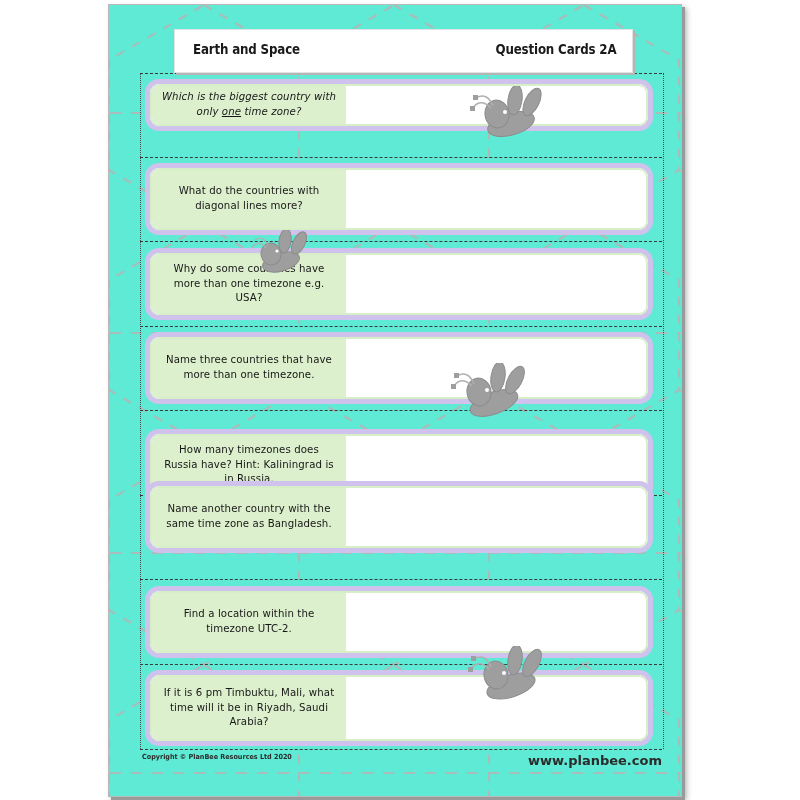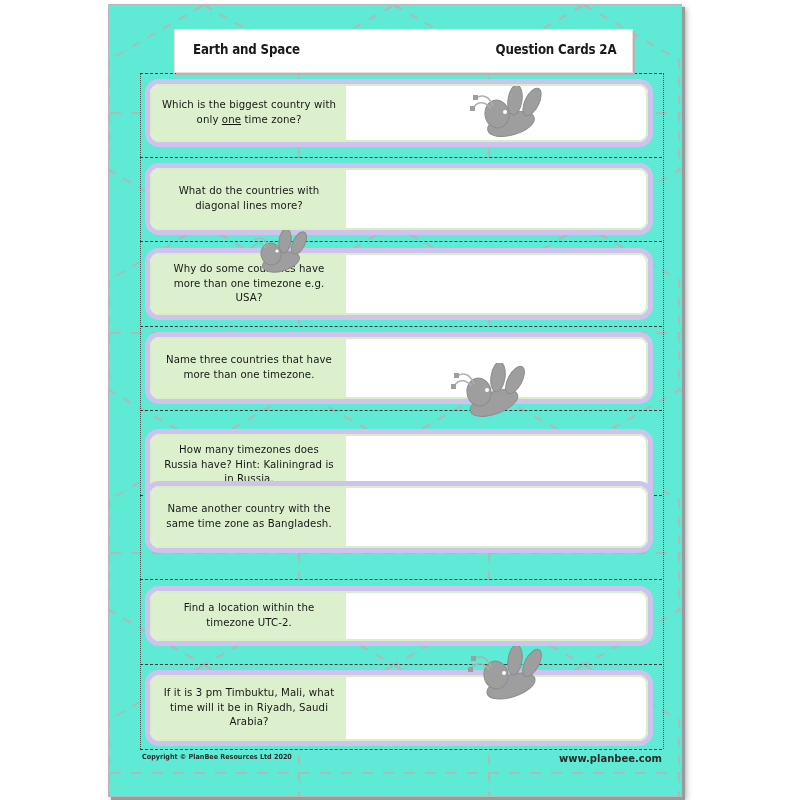--- a/index.html
+++ b/index.html
@@ -146,21 +146,21 @@
     font-weight:bold;
     font-size:7px;
     color:#2b2b2b;
     transform:scaleX(.92);
     transform-origin:left center;
   }
   #footer .fr{
     position:absolute;right:0;top:0;
     font-family:"DejaVu Sans", sans-serif;
     font-weight:bold;
-    font-size:10px;
+    font-size:13px;
     color:#2b2b2b;
   }
 </style>
 </head>
 <body>
 
 <div id="sheet">
 
   <svg id="hexlayer" viewBox="0 0 572 791" preserveAspectRatio="none">
     <defs>
@@ -192,21 +192,21 @@
   <div id="cutframe"></div>
   <div class="cutline" style="top:68px;"></div>
   <div class="cutline" style="top:152px;"></div>
   <div class="cutline" style="top:236px;"></div>
   <div class="cutline" style="top:321px;"></div>
   <div class="cutline" style="top:405px;"></div>
   <div class="cutline" style="top:490px;"></div>
   <div class="cutline" style="top:574px;"></div>
   <div class="cutline" style="top:659px;"></div>
 
-  <div class="card" style="top:74px;height:68px;">
+  <div class="card" style="top:74px;height:52px;font-style:italic;">
     <div class="card-inner">
       <div class="q-panel">
         <div class="q-text">Which is the biggest country with only <u>one</u> time zone?</div>
       </div>
       <div class="a-panel"></div>
     </div>
   </div>
 
   <div class="card" style="top:158px;height:72px;">
     <div class="card-inner">
@@ -246,33 +246,33 @@
 
   <div class="card" style="top:476px;height:72px;">
     <div class="card-inner">
       <div class="q-panel">
         <div class="q-text">Name another country with the same time zone as Bangladesh.</div>
       </div>
       <div class="a-panel"></div>
     </div>
   </div>
 
-  <div class="card" style="top:581px;height:60px;">
+  <div class="card" style="top:581px;height:72px;">
     <div class="card-inner">
       <div class="q-panel">
         <div class="q-text">Find a location within the timezone UTC-2.</div>
       </div>
       <div class="a-panel"></div>
     </div>
   </div>
 
   <div class="card" style="top:665px;height:76px;">
     <div class="card-inner">
       <div class="q-panel">
-        <div class="q-text">If it is 3 pm Timbuktu, Mali, what time will it be in Riyadh, Saudi Arabia?</div>
+        <div class="q-text">If it is 6 pm Timbuktu, Mali, what time will it be in Riyadh, Saudi Arabia?</div>
       </div>
       <div class="a-panel"></div>
     </div>
   </div>
 
   <svg class="bee" style="left:358px;top:81px;" width="86" height="60" viewBox="0 0 86 60">
     <g fill="#9e9e9e" stroke="#8c8c8c" stroke-width="1">
       <ellipse cx="44" cy="38" rx="24" ry="11" transform="rotate(-16 44 38)"></ellipse>
       <ellipse cx="30" cy="28" rx="12" ry="14" transform="rotate(-10 30 28)"></ellipse>
       <ellipse cx="48" cy="14" rx="7" ry="15" transform="rotate(8 48 14)"></ellipse>

